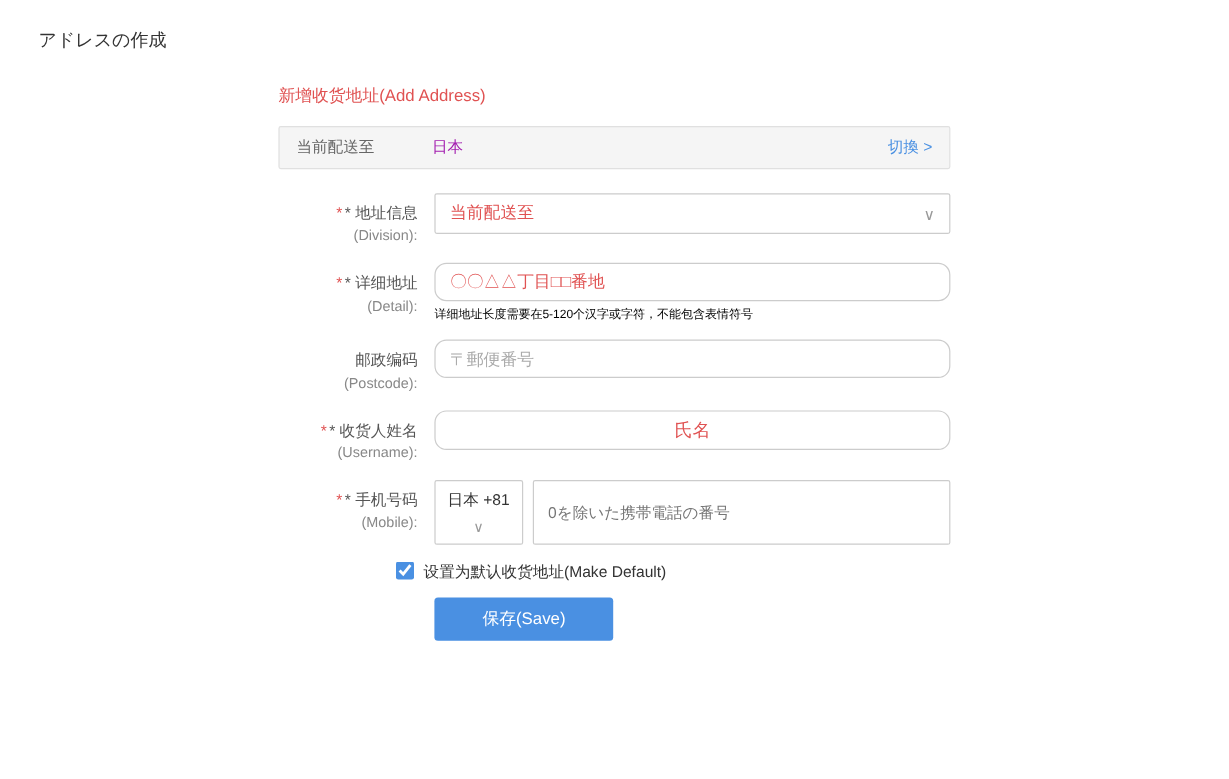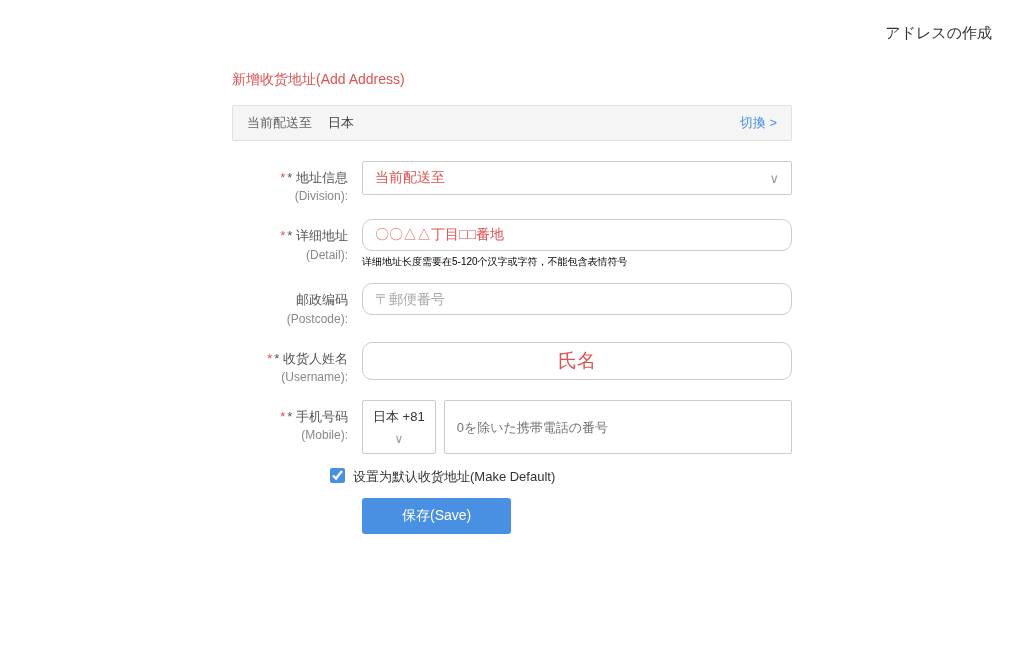--- a/index.html
+++ b/index.html
@@ -16,21 +16,20 @@
       height: 649px;
       overflow: hidden;
     }
     .page-wrapper {
       padding: 24px 32px;
     }
     .page-title {
       font-size: 15px;
       color: #333;
       margin-bottom: 28px;
-      text-align: right;
     }
     .form-container {
       max-width: 600px;
       margin: 0 auto;
       padding: 0 20px;
     }
     .section-title {
       color: #e05252;
       font-size: 14px;
       margin-bottom: 16px;
@@ -45,21 +44,22 @@
       padding: 8px 14px;
       margin-bottom: 20px;
       font-size: 13px;
     }
     .shipping-bar-left {
       display: flex;
       gap: 16px;
       color: #666;
     }
     .shipping-bar-country {
-      color: #404040;
+      color: #a21caf;
+      margin-left: 32px;
     }
     .shipping-bar-switch {
       color: #4a90e2;
       cursor: pointer;
       font-size: 13px;
     }
     .form-row {
       display: flex;
       align-items: flex-start;
       margin-bottom: 14px;
@@ -235,21 +235,21 @@
       </div>
     </div>
 
     
     <div class="form-row">
       <div class="form-label">
         <span class="required-star">*</span><span>* 收货人姓名</span><br>
         <span class="form-sub-label">(Username):</span>
       </div>
       <div class="form-field">
-        <input type="text" class="input-text" style="color: rgb(224, 82, 82); text-align: center; font-size: 19px;" value="氏名" placeholder="氏名">
+        <input type="text" class="input-text" style="color: rgb(224, 82, 82); text-align: center; font-size: 15px;" value="氏名" placeholder="氏名">
       </div>
     </div>
 
     
     <div class="form-row">
       <div class="form-label">
         <span class="required-star">*</span><span>* 手机号码</span><br>
         <span class="form-sub-label">(Mobile):</span>
       </div>
       <div class="form-field">

